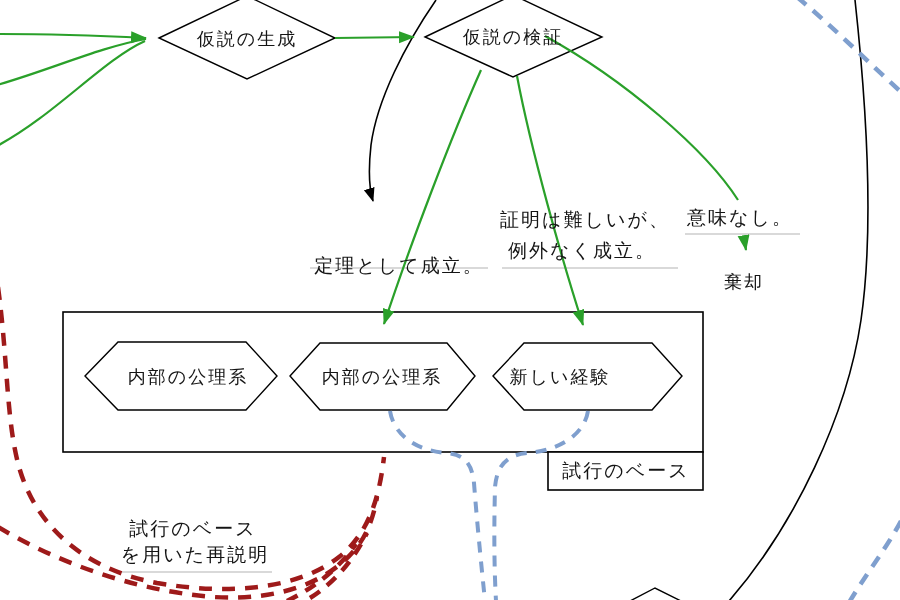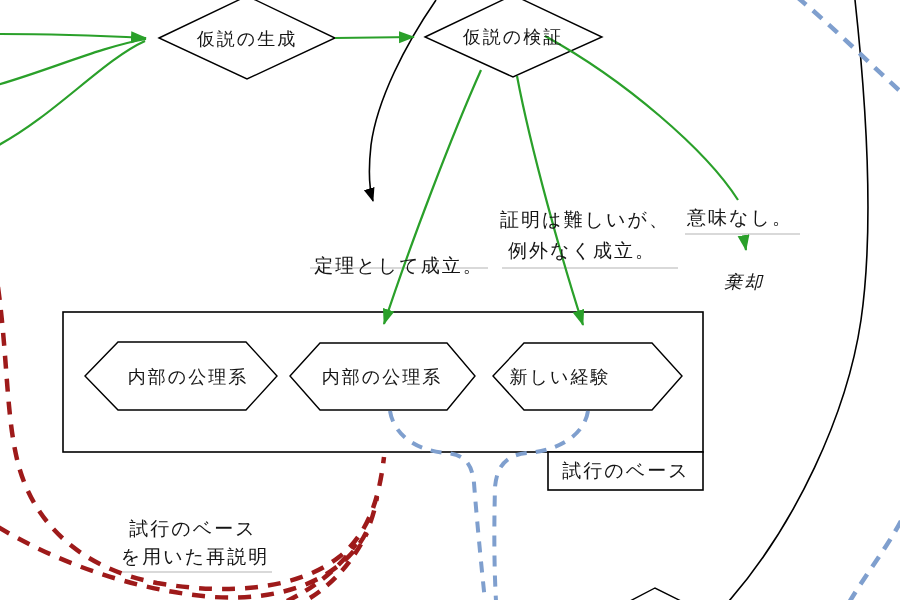--- a/index.html
+++ b/index.html
@@ -69,22 +69,22 @@
     <path d="M 287,601 C 312,589 338,570 356,544" fill="none" stroke-width="4.5" stroke-dasharray="12 9" stroke="#9e1a1a"></path>
     <path d="M 310,598 C 334,583 353,561 367,533" fill="none" stroke-width="4.5" stroke-dasharray="12 9" stroke="#9e1a1a"></path>
   </svg>
 
   <div class="lbl" style="left:247px;top:39px;">仮説の生成</div>
   <div class="lbl" style="left:513px;top:37px;">仮説の検証</div>
   <div class="lbl" style="left:188px;top:377px;">内部の公理系</div>
   <div class="lbl" style="left:382px;top:377px;">内部の公理系</div>
   <div class="lbl" style="left:560px;top:377px;">新しい経験</div>
   <div class="lbl small" style="left:626px;top:471px;">試行のベース</div>
-  <div class="lbl" style="left:744px;top:282px;font-style:italic;">棄却</div>
+  <div class="lbl" style="left:744px;top:282px;">棄却</div>
 
   <div class="lbl small" style="left:399px;top:254px;margin-top:12px;">定理として成立。</div>
   <div class="lbl small" style="left:585px;top:220px;">証明は難しいが、</div>
   <div class="lbl small" style="left:740px;top:218px;">意味なし。</div>
   <div class="lbl small" style="left:582px;top:251px;">例外なく成立。</div>
   <div class="lbl small" style="left:193px;top:529px;">試行のベース</div>
-  <div class="lbl small" style="left:195px;top:557px;">を用いた再説明</div>
+  <div class="lbl small" style="left:195px;top:557px;font-family:Liberation Mono, monospace;">を用いた再説明</div>
 
 </div>
 
 </body></html>

